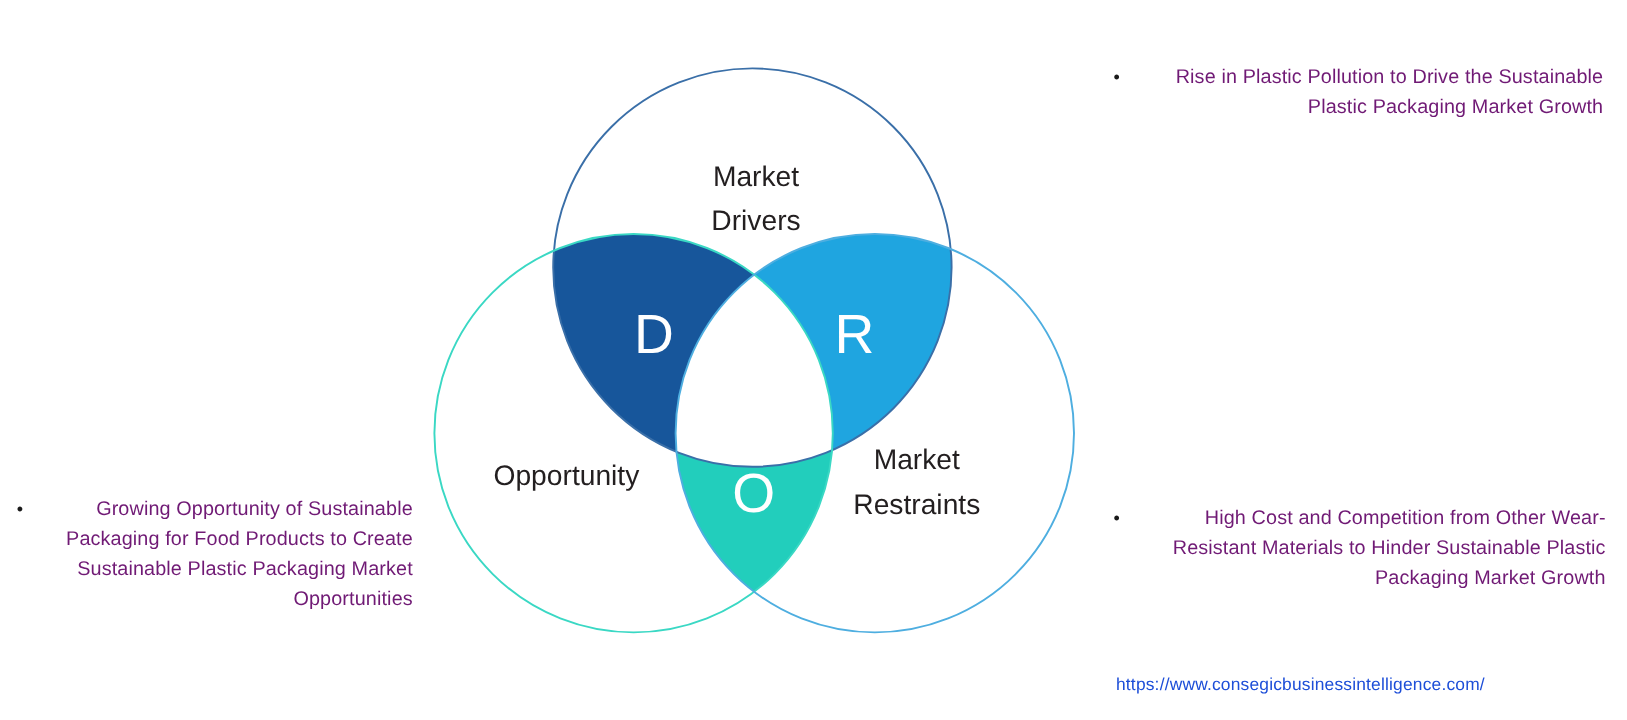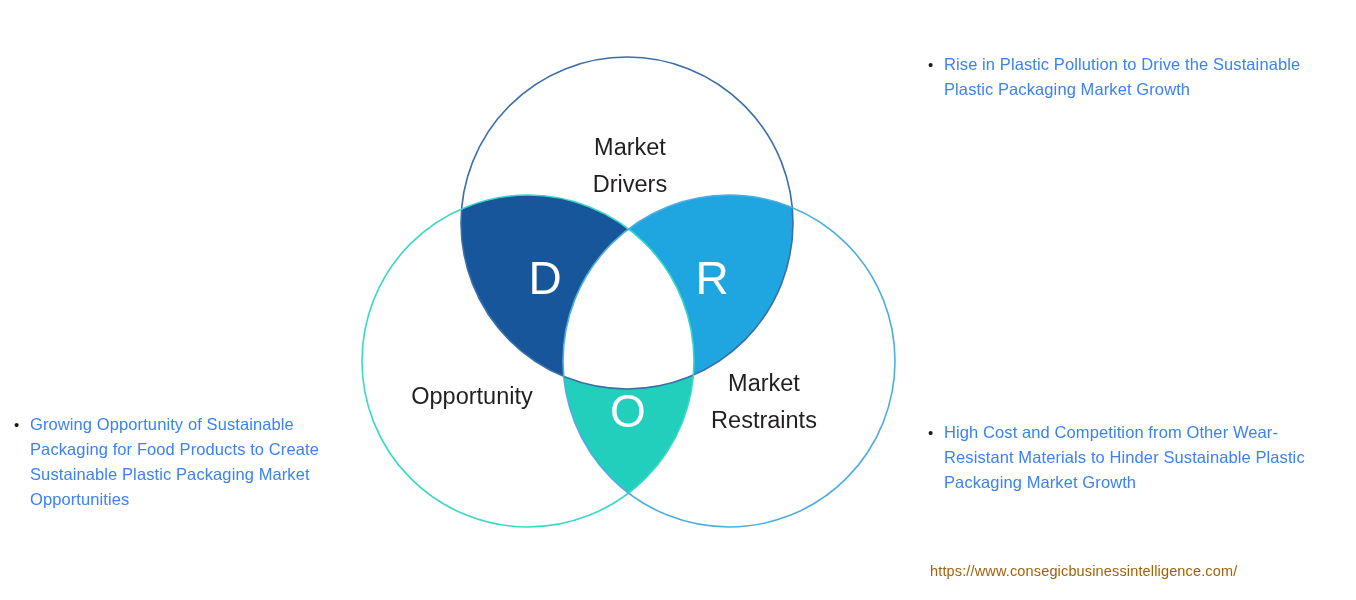--- a/index.html
+++ b/index.html
@@ -28,22 +28,23 @@
   .callout .bullet {
     flex: 0 0 auto;
     font-size: 15px;
     line-height: 25px;
     color: #1a1a1a;
     width: 7px;
   }
   .callout .callout-text {
     font-size: 16.5px;
     line-height: 25px;
-    color: #3b82f6;
+    color: #701a75;
     letter-spacing: 0.1px;
+    text-align: right;
   }
 
   #callout-drivers  { left: 928px; top: 52px;  width: 408px; }
   #callout-restraints { left: 928px; top: 420px; width: 410px; }
   #callout-opportunity { left: 14px; top: 412px; width: 330px; }
 
   
   #venn-diagram {
     position: absolute;
     left: 340px;
@@ -70,21 +71,21 @@
     fill: #231f20;
     text-anchor: middle;
   }
 
   
   #source-url {
     position: absolute;
     left: 930px;
     top: 563px;
     font-size: 14.5px;
-    color: #a16207;
+    color: #1d4ed8;
     letter-spacing: 0.15px;
     font-family: "Liberation Sans", sans-serif;
   }
 </style>
 </head>
 <body>
 
 <div class="callout" id="callout-drivers">
   <span class="bullet">•</span>
   <span class="callout-text">Rise in Plastic Pollution to Drive the Sustainable Plastic Packaging Market Growth</span>

